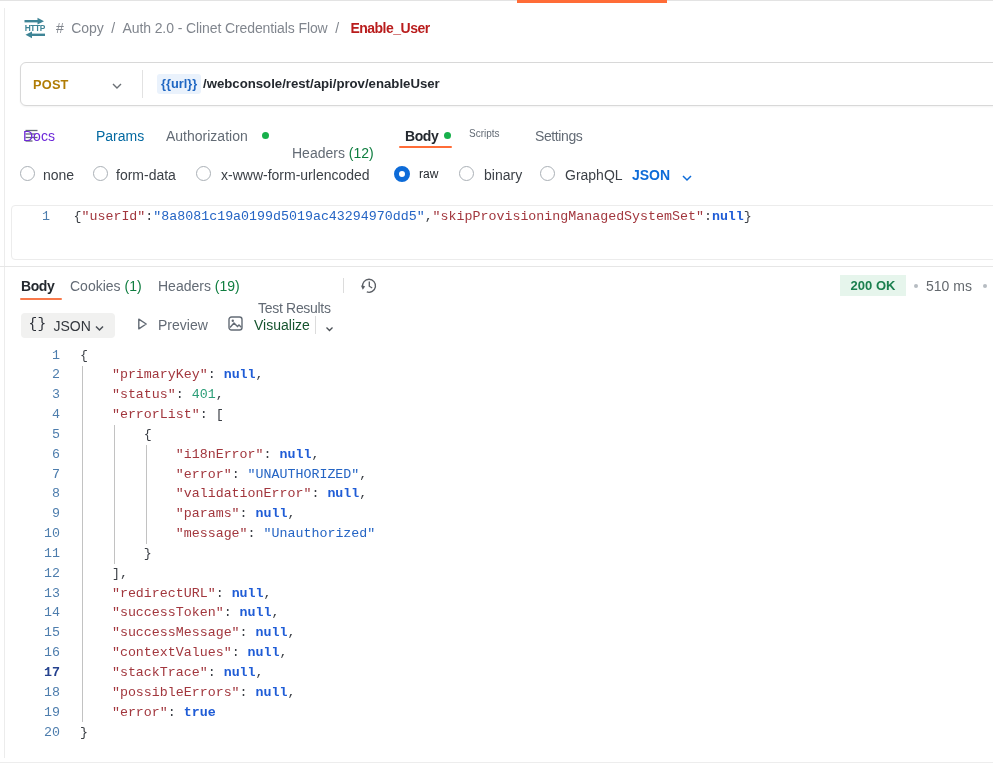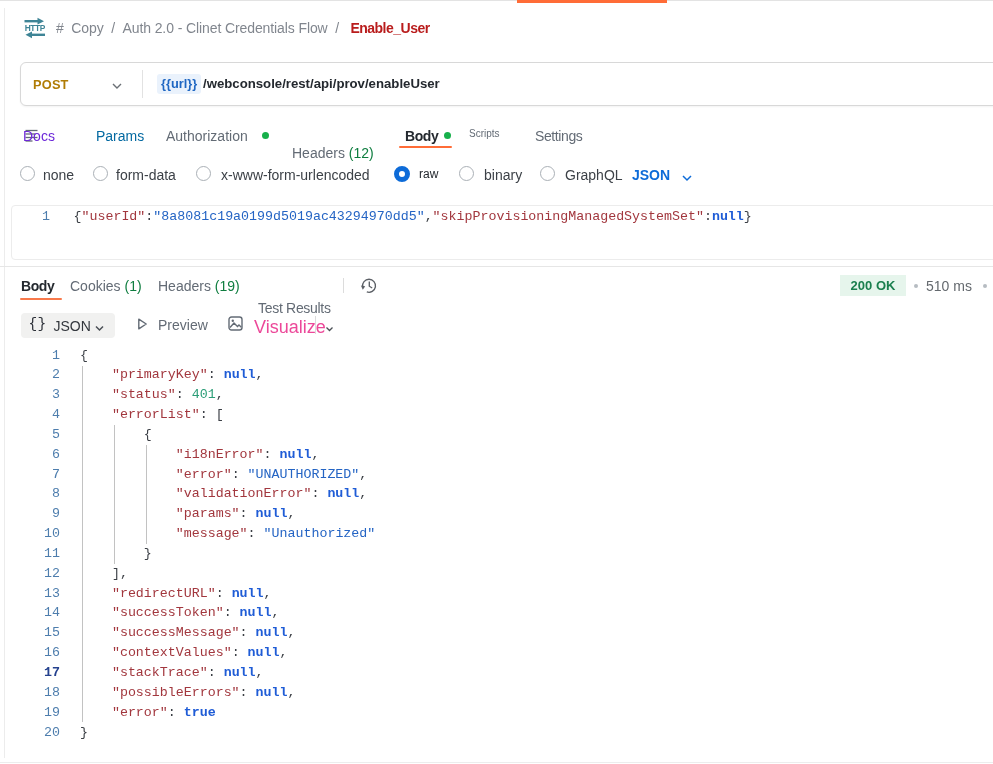--- a/index.html
+++ b/index.html
@@ -134,21 +134,21 @@
     </svg>
 </div>
 <div class="abs" style="left:158px;top:317px;font-size:14px;color:#636b75;">Preview</div>
 <div class="abs" style="left:228px;top:316px;">
   <svg width="15" height="15" viewBox="0 0 15 15">
     <rect x="1" y="1" width="13" height="13" rx="2.5" fill="none" stroke="#636b75" stroke-width="1.4"></rect>
     <circle cx="4.8" cy="4.8" r="1.2" fill="#636b75"></circle>
     <path d="M2 11.5 L6 7 L9.5 10.5 L11 9 L13.3 11.2" fill="none" stroke="#636b75" stroke-width="1.4"></path>
   </svg>
 </div>
-<div class="abs" style="left:254px;top:317px;font-size:18px;color:#ec4899;">Visualize</div>
+<div class="abs" style="left:254px;top:317px;font-size:14px;color:#14532d;">Visualize</div>
 <div class="abs" style="left:315px;top:316px;width:1px;height:18px;background:#dcdcdc;"></div>
 <div class="abs" style="left:324px;top:320px;">
   <svg width="11" height="9" viewBox="0 0 11 9">
       <path d="M2.5 2.5 L5.5 5.5 L8.5 2.5" fill="none" stroke="#4a4f55" stroke-width="1.3"></path>
     </svg>
 </div>
 
 <div class="abs mono" id="code" style="left:0;top:345.5px;font-size:13.3px;line-height:19.85px;white-space:pre;"><div style="height:19.85px;"><span style="display:inline-block;width:60px;text-align:right;color:#4d7dad;">1</span><span style="display:inline-block;width:20px;"></span><span class="p">{</span></div><div style="height:19.85px;"><span style="display:inline-block;width:60px;text-align:right;color:#4d7dad;">2</span><span style="display:inline-block;width:20px;"></span>    <span class="k">"primaryKey"</span><span class="p">: </span><span class="b">null</span><span class="p">,</span></div><div style="height:19.85px;"><span style="display:inline-block;width:60px;text-align:right;color:#4d7dad;">3</span><span style="display:inline-block;width:20px;"></span>    <span class="k">"status"</span><span class="p">: </span><span class="n">401</span><span class="p">,</span></div><div style="height:19.85px;"><span style="display:inline-block;width:60px;text-align:right;color:#4d7dad;">4</span><span style="display:inline-block;width:20px;"></span>    <span class="k">"errorList"</span><span class="p">: [</span></div><div style="height:19.85px;"><span style="display:inline-block;width:60px;text-align:right;color:#4d7dad;">5</span><span style="display:inline-block;width:20px;"></span>        <span class="p">{</span></div><div style="height:19.85px;"><span style="display:inline-block;width:60px;text-align:right;color:#4d7dad;">6</span><span style="display:inline-block;width:20px;"></span>            <span class="k">"i18nError"</span><span class="p">: </span><span class="b">null</span><span class="p">,</span></div><div style="height:19.85px;"><span style="display:inline-block;width:60px;text-align:right;color:#4d7dad;">7</span><span style="display:inline-block;width:20px;"></span>            <span class="k">"error"</span><span class="p">: </span><span class="s">"UNAUTHORIZED"</span><span class="p">,</span></div><div style="height:19.85px;"><span style="display:inline-block;width:60px;text-align:right;color:#4d7dad;">8</span><span style="display:inline-block;width:20px;"></span>            <span class="k">"validationError"</span><span class="p">: </span><span class="b">null</span><span class="p">,</span></div><div style="height:19.85px;"><span style="display:inline-block;width:60px;text-align:right;color:#4d7dad;">9</span><span style="display:inline-block;width:20px;"></span>            <span class="k">"params"</span><span class="p">: </span><span class="b">null</span><span class="p">,</span></div><div style="height:19.85px;"><span style="display:inline-block;width:60px;text-align:right;color:#4d7dad;">10</span><span style="display:inline-block;width:20px;"></span>            <span class="k">"message"</span><span class="p">: </span><span class="s">"Unauthorized"</span></div><div style="height:19.85px;"><span style="display:inline-block;width:60px;text-align:right;color:#4d7dad;">11</span><span style="display:inline-block;width:20px;"></span>        <span class="p">}</span></div><div style="height:19.85px;"><span style="display:inline-block;width:60px;text-align:right;color:#4d7dad;">12</span><span style="display:inline-block;width:20px;"></span>    <span class="p">],</span></div><div style="height:19.85px;"><span style="display:inline-block;width:60px;text-align:right;color:#4d7dad;">13</span><span style="display:inline-block;width:20px;"></span>    <span class="k">"redirectURL"</span><span class="p">: </span><span class="b">null</span><span class="p">,</span></div><div style="height:19.85px;"><span style="display:inline-block;width:60px;text-align:right;color:#4d7dad;">14</span><span style="display:inline-block;width:20px;"></span>    <span class="k">"successToken"</span><span class="p">: </span><span class="b">null</span><span class="p">,</span></div><div style="height:19.85px;"><span style="display:inline-block;width:60px;text-align:right;color:#4d7dad;">15</span><span style="display:inline-block;width:20px;"></span>    <span class="k">"successMessage"</span><span class="p">: </span><span class="b">null</span><span class="p">,</span></div><div style="height:19.85px;"><span style="display:inline-block;width:60px;text-align:right;color:#4d7dad;">16</span><span style="display:inline-block;width:20px;"></span>    <span class="k">"contextValues"</span><span class="p">: </span><span class="b">null</span><span class="p">,</span></div><div style="height:19.85px;"><span style="display:inline-block;width:60px;text-align:right;color:#24418e;font-weight:bold;">17</span><span style="display:inline-block;width:20px;"></span>    <span class="k">"stackTrace"</span><span class="p">: </span><span class="b">null</span><span class="p">,</span></div><div style="height:19.85px;"><span style="display:inline-block;width:60px;text-align:right;color:#4d7dad;">18</span><span style="display:inline-block;width:20px;"></span>    <span class="k">"possibleErrors"</span><span class="p">: </span><span class="b">null</span><span class="p">,</span></div><div style="height:19.85px;"><span style="display:inline-block;width:60px;text-align:right;color:#4d7dad;">19</span><span style="display:inline-block;width:20px;"></span>    <span class="k">"error"</span><span class="p">: </span><span class="b">true</span></div><div style="height:19.85px;"><span style="display:inline-block;width:60px;text-align:right;color:#4d7dad;">20</span><span style="display:inline-block;width:20px;"></span><span class="p">}</span></div></div>
 
 <div class="abs" style="left:82px;top:366px;width:1px;height:356px;background:#c2c2c2;"></div>

